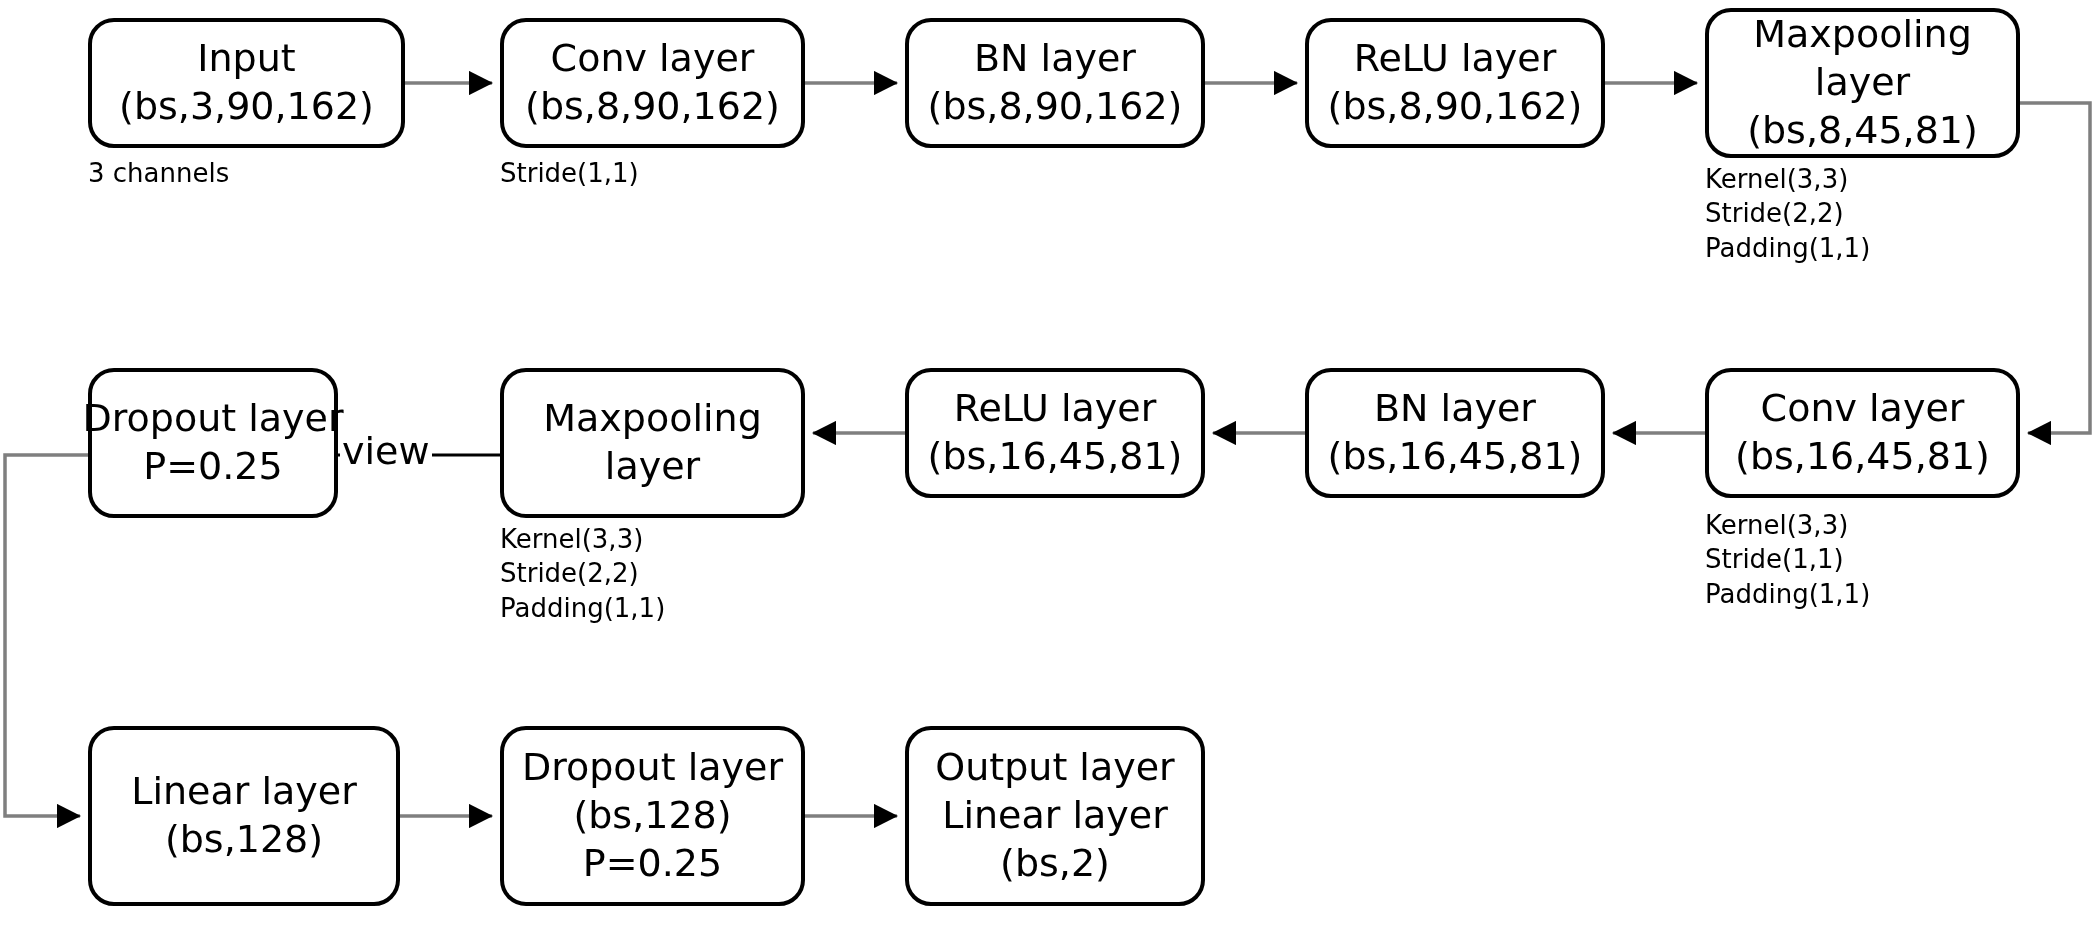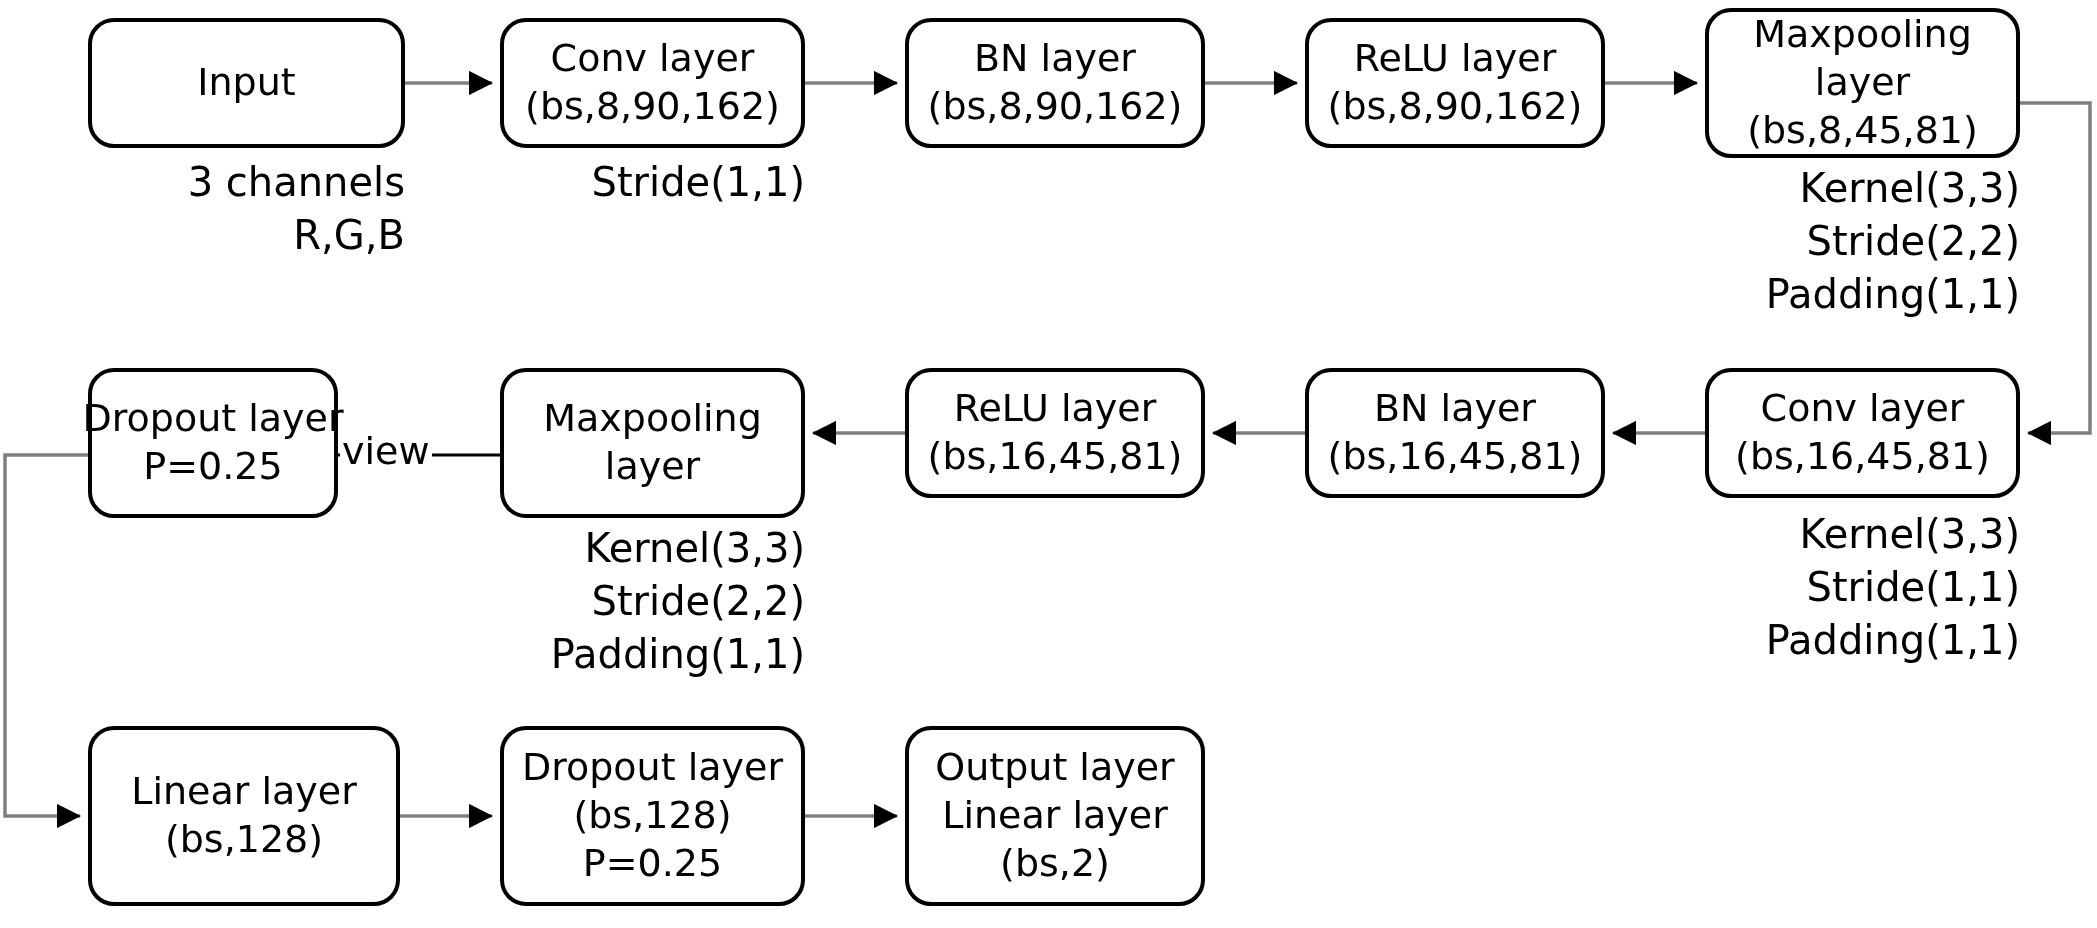--- a/index.html
+++ b/index.html
@@ -38,23 +38,23 @@
     line-height: 1.26;
     text-align: center;
     white-space: nowrap;
     z-index: 2;
   }
   .node .line { display: block; }
   .caption {
     position: absolute;
     box-sizing: border-box;
     color: #000000;
-    font-size: 40px;
+    font-size: 26px;
     line-height: 1.32;
-    text-align: right;
+    text-align: left;
     white-space: nowrap;
     z-index: 2;
   }
   .caption .line { display: block; }
   .edge-label {
     position: absolute;
     color: #000000;
     font-size: 38px;
     line-height: 1;
     text-align: right;
@@ -88,24 +88,24 @@
       <path d="M 400 816 L 492 816"></path>
       <path d="M 805 816 L 897 816"></path>
     </g>
     <g stroke="#000000" stroke-width="3" fill="none">
       <path d="M 338 455 L 500 455"></path>
     </g>
   </svg>
 
   <div class="node" style="left:88px;top:18px;width:317px;height:130px;">
     <span class="line">Input</span>
+    <span class="line">(bs,3,90,162)</span>
   </div>
   <div class="caption" style="left:88px;top:156px;width:317px;">
     <span class="line">3 channels</span>
-    <span class="line">R,G,B</span>
   </div>
 
   <div class="node" style="left:500px;top:18px;width:305px;height:130px;">
     <span class="line">Conv layer</span>
     <span class="line">(bs,8,90,162)</span>
   </div>
   <div class="caption" style="left:500px;top:156px;width:305px;">
     <span class="line">Stride(1,1)</span>
   </div>
 

